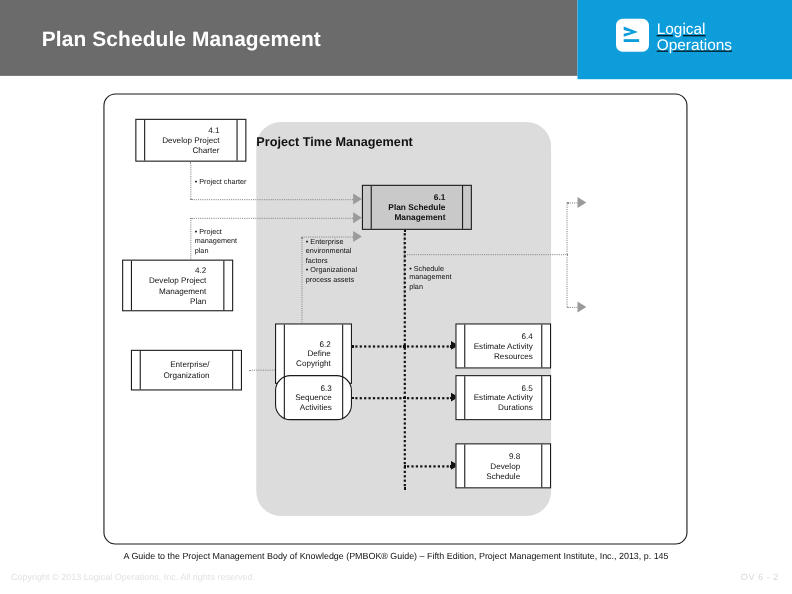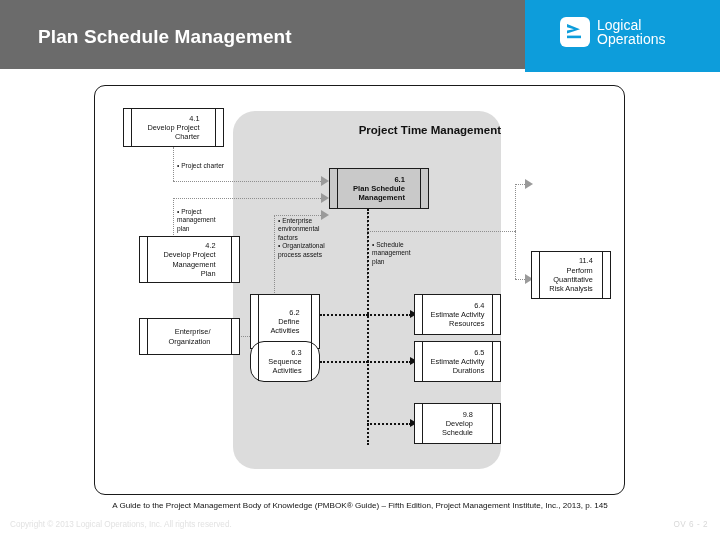--- a/index.html
+++ b/index.html
@@ -18,21 +18,21 @@
   .header-title{
     position:absolute;left:38px;top:26px;
     color:#ffffff;font-size:19px;font-weight:bold;letter-spacing:.1px;
     white-space:nowrap;
   }
   .logo-block{
     position:absolute;left:525px;top:0;width:195px;height:72px;
     background:#0d9ddb;
   }
   .logo-inner{
-    position:absolute;left:35px;top:17px;display:flex;align-items:center;gap:7px;
+    position:absolute;left:35px;top:17px;display:flex;align-items:flex-end;gap:7px;text-decoration:underline;
   }
   .logo-mark{
     width:30px;height:30px;border-radius:6px;background:#ffffff;
     position:relative;flex:0 0 auto;
   }
   .logo-mark svg{position:absolute;left:4px;top:4px;}
   .logo-words{
     color:#ffffff;font-size:14px;line-height:14px;font-weight:normal;
   }
   .logo-words span{display:block;}
@@ -43,21 +43,21 @@
     border:1.5px solid #1a1a1a;border-radius:11px;background:#fff;
     box-sizing:border-box;
   }
 
   
   .panel{
     position:absolute;left:138px;top:25px;width:268px;height:358px;
     background:#dcdcdc;border-radius:22px;
   }
   .panel-title{
-    position:absolute;left:0;right:0;top:13px;text-align:right;
+    position:absolute;left:0;right:0;top:13px;text-align:left;
     font-size:11.5px;font-weight:bold;color:#111;
   }
 
   
   .pbox{
     position:absolute;box-sizing:border-box;
     border:1.2px solid #1b1b1b;background:#ffffff;
     display:flex;align-items:center;justify-content:center;
   }
   .pbox.shaded{background:#c9c9c9;}
@@ -198,39 +198,39 @@
    process assets</div>
     <div class="blabel" style="left:277px;top:155px;">• Schedule
    management
    plan</div>
 
     <div class="pbox" style="left:28px;top:22px;width:101px;height:39px;">
       <div class="ptxt"><span>4.1</span><br><span style="white-space:pre-line;">Develop Project
 Charter</span></div>
     </div>
 
-    <div class="pbox" style="left:44px;top:150px;width:101px;height:47px;">
+    <div class="pbox" style="left:16px;top:150px;width:101px;height:47px;">
       <div class="ptxt"><span>4.2</span><br><span style="white-space:pre-line;">Develop Project
 Management
 Plan</span></div>
     </div>
 
-    <div class="pbox" style="left:44px;top:232px;width:101px;height:37px;">
+    <div class="pbox" style="left:24px;top:232px;width:101px;height:37px;">
       <div class="ptxt"><span style="white-space:pre-line;">Enterprise/
 Organization</span></div>
     </div>
 
     <div class="pbox shaded" style="left:234px;top:82px;width:100px;height:41px;">
       <div class="ptxt"><span>6.1</span><br><span style="white-space:pre-line;">Plan Schedule
 Management</span></div>
     </div>
 
     <div class="pbox" style="left:155px;top:208px;width:70px;height:55px;">
       <div class="ptxt"><span>6.2</span><br><span style="white-space:pre-line;">Define
-Activities</span></div>
+Copyright</span></div>
     </div>
 
     <div class="pbox" style="left:319px;top:208px;width:87px;height:41px;">
       <div class="ptxt"><span>6.4</span><br><span style="white-space:pre-line;">Estimate Activity
 Resources</span></div>
     </div>
 
     <div class="pbox" style="left:155px;top:255px;width:70px;height:41px;border-radius:14px;">
       <div class="ptxt"><span>6.3</span><br><span style="white-space:pre-line;">Sequence
 Activities</span></div>
@@ -240,25 +240,20 @@
       <div class="ptxt"><span>6.5</span><br><span style="white-space:pre-line;">Estimate Activity
 Durations</span></div>
     </div>
 
     <div class="pbox" style="left:319px;top:317px;width:87px;height:41px;">
       <div class="ptxt"><span>9.8</span><br><span style="white-space:pre-line;">Develop
 Schedule</span></div>
     </div>
 
 
-    <div class="pbox" style="left:436px;top:165px;width:80px;height:48px;">
-      <div class="ptxt"><span>11.4</span><br><span style="white-space:pre-line;">Perform
-Quantitative
-Risk Analysis</span></div>
-    </div>
 
   </div>
 
   <div class="citation">A Guide to the Project Management Body of Knowledge (PMBOK® Guide) – Fifth Edition, Project Management Institute, Inc., 2013, p. 145</div>
   <div class="copyright">Copyright © 2013 Logical Operations, Inc. All rights reserved.</div>
   <div class="slidenum">OV 6 - 2</div>
 
 </div>
 
 </body></html>

